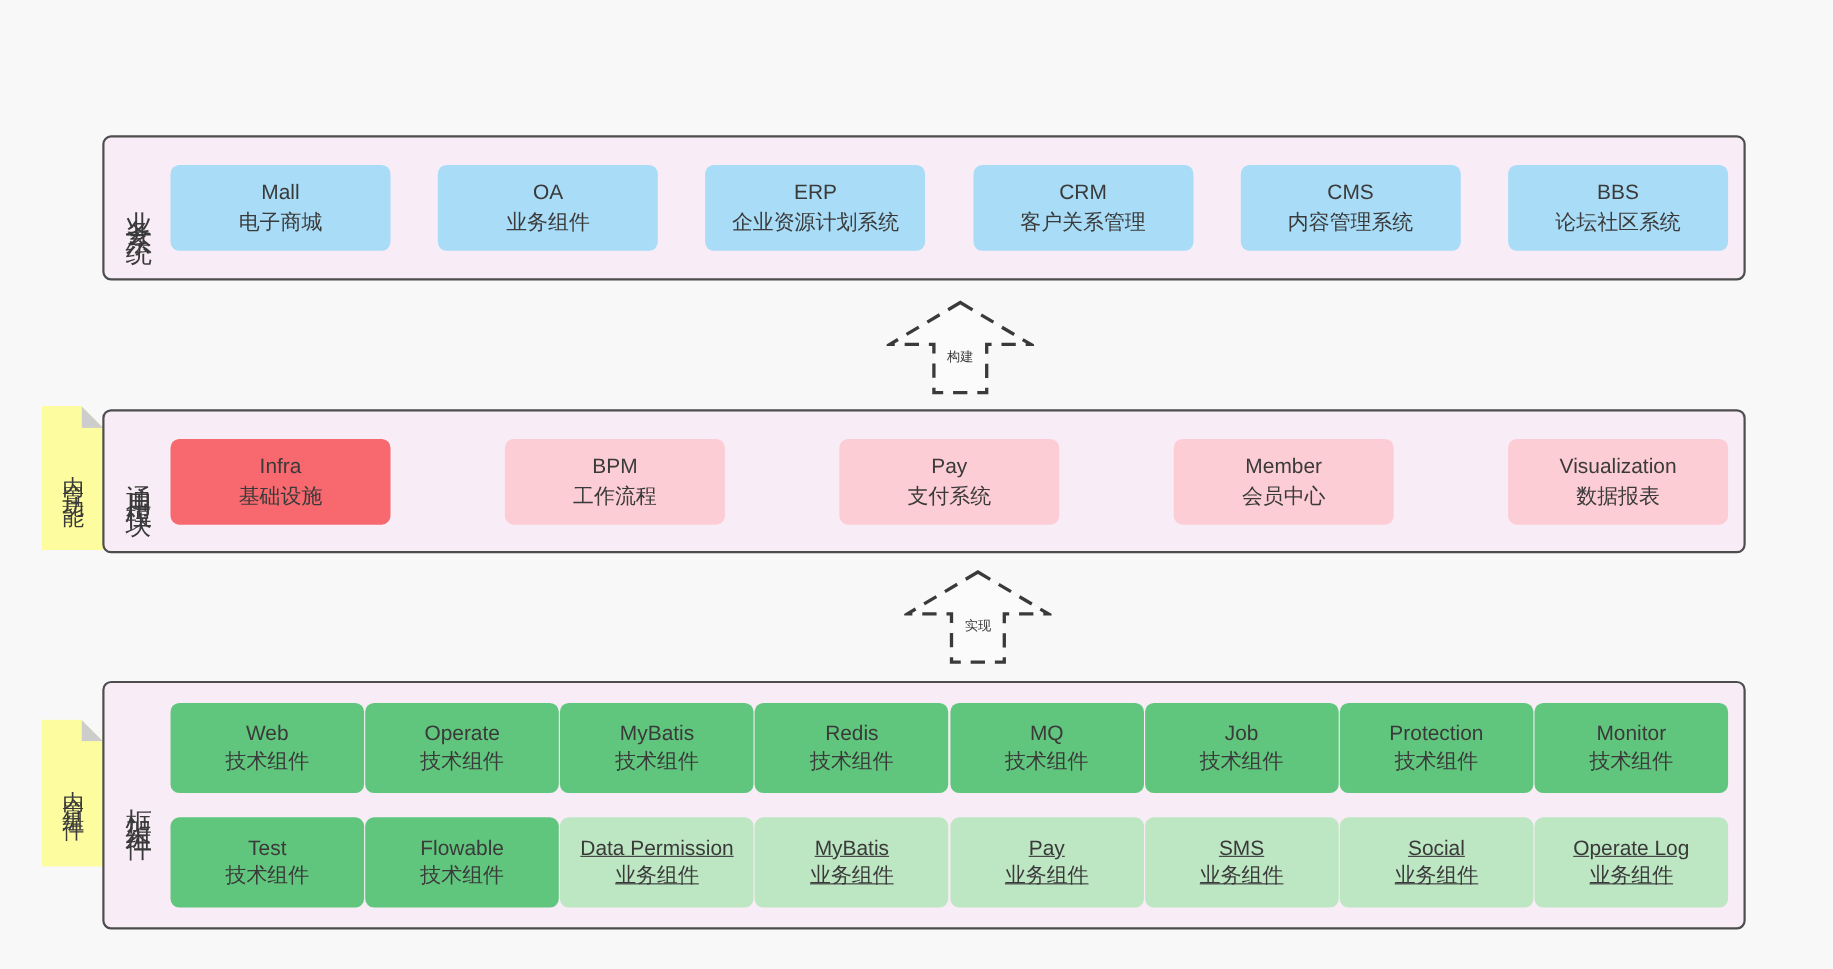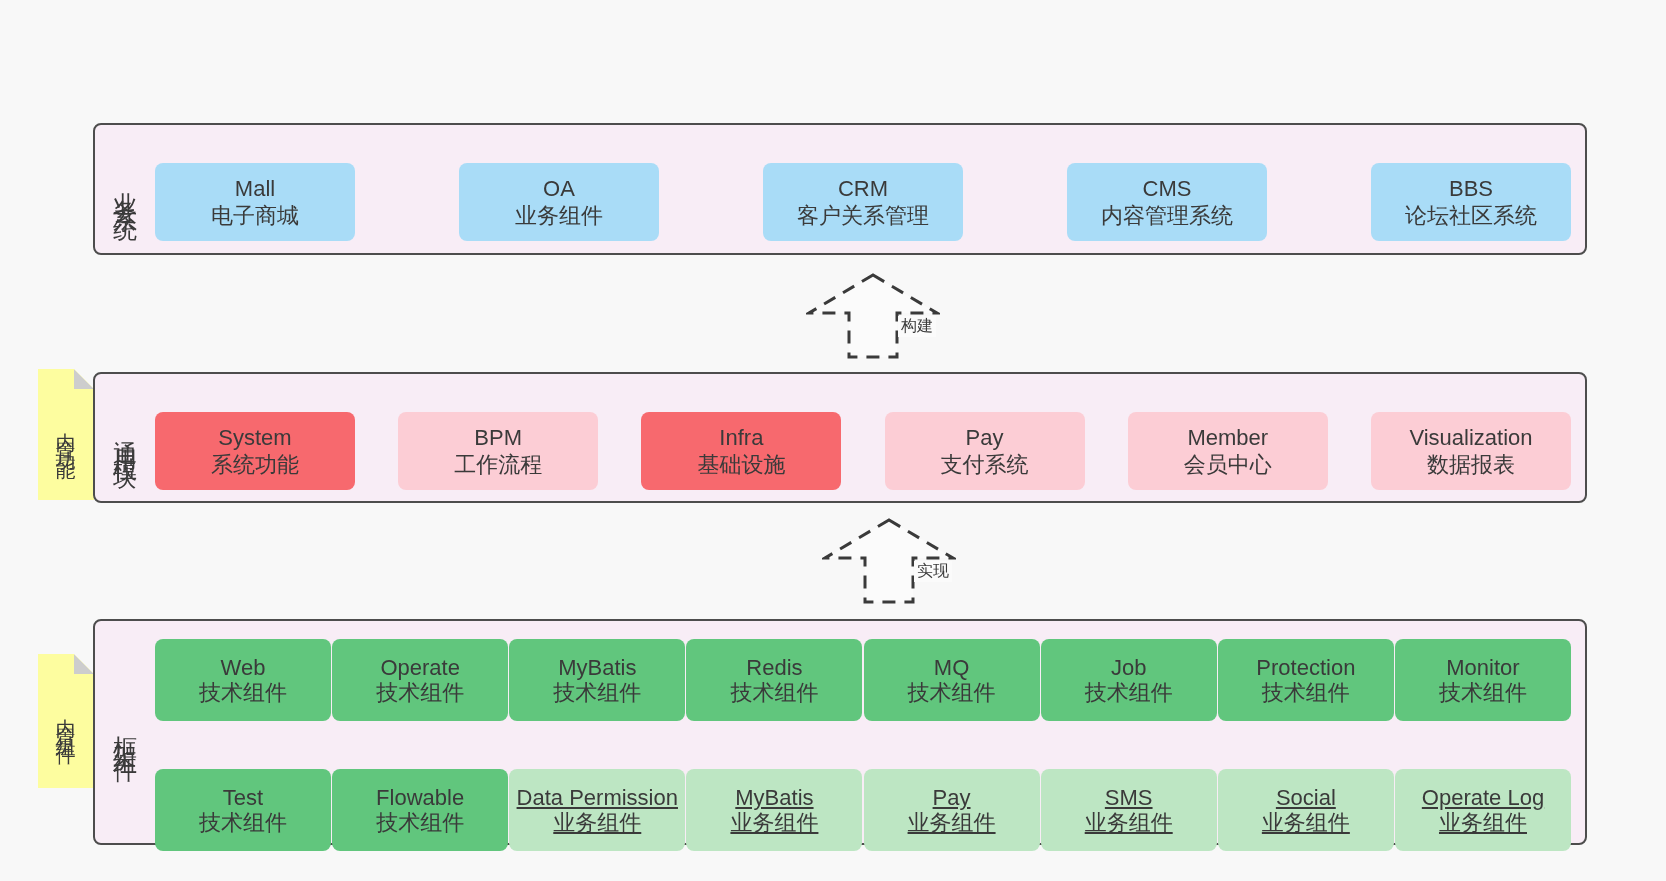--- a/index.html
+++ b/index.html
@@ -35,21 +35,21 @@
   }
   .boxes-rows {
     margin-left:60px; margin-right:14px; height:100%;
     display:flex; flex-direction:column; justify-content:center; gap:22px;
   }
   .boxes-rows .boxes { margin:0; height:auto; }
 
   .box {
     border-radius:8px; display:flex; flex-direction:column;
     align-items:center; justify-content:center; 
-    font-size:22px; line-height:27px;margin-top:26px;
+    font-size:19px; line-height:27px;
   }
   .layer-1 .box, .layer-2 .box { width:200px; height:78px; }
   .layer-3 .box { width:176px; height:82px; line-height:25px; }
 
   .v-blue        { background:var(--blue,#a9dcf7); }
   .v-red         { background:var(--red,#f7696e); }
   .v-pink        { background:var(--pink,#fccdd5); }
   .v-green-dark  { background:var(--green-dark,#61c67d); }
   .v-green-light { background:var(--green-light,#bde6c3);text-decoration:underline; }
 
@@ -58,23 +58,22 @@
   .arrow-1 { left:806px; top:272px; }
   .arrow-2 { left:822px; top:517px; }
   .arrow svg { display:block; }
   .arrow-shape {
     fill:var(--arrow-fill,#fbfbfb);
     stroke:var(--text,#3a3a3a);
     stroke-width:3; stroke-dasharray:13 9;
   }
   .arrow-label {
     position:absolute; top:44px; left:50%; transform:translateX(-50%);
-    font-size:16px; background:var(--arrow-fill,#fbfbfb); padding:0 3px;
+    font-size:12px; background:var(--arrow-fill,#fbfbfb); padding:0 3px;
     white-space:nowrap;
-    margin-left:44px;
   }
 
   
   .tag {
     position:absolute; left:38px; width:56px; z-index:1;
     background:var(--tag-yellow,#fdfd9f);
     clip-path:polygon(0 0, calc(100% - 20px) 0, 100% 20px, 100% 100%, 0 100%);
     display:flex; align-items:center; justify-content:center;
   }
   .tag-2 { top:369px; height:131px; }
@@ -99,20 +98,24 @@
     <div class="boxes">
         <div class="box v-blue">
           <div class="box-title">Mall</div>
           <div class="box-subtitle">电子商城</div>
         </div>
         <div class="box v-blue">
           <div class="box-title">OA</div>
           <div class="box-subtitle">业务组件</div>
         </div>
         <div class="box v-blue">
+          <div class="box-title">ERP</div>
+          <div class="box-subtitle">企业资源计划系统</div>
+        </div>
+        <div class="box v-blue">
           <div class="box-title">CRM</div>
           <div class="box-subtitle">客户关系管理</div>
         </div>
         <div class="box v-blue">
           <div class="box-title">CMS</div>
           <div class="box-subtitle">内容管理系统</div>
         </div>
         <div class="box v-blue">
           <div class="box-title">BBS</div>
           <div class="box-subtitle">论坛社区系统</div>
@@ -129,30 +132,26 @@
 
   <div class="tag tag-2">
     <span class="fold"></span>
     <span class="tag-text">内置功能</span>
   </div>
 
   <section class="layer layer-2">
     <div class="layer-label">通用模块</div>
     <div class="boxes">
         <div class="box v-red">
-          <div class="box-title">System</div>
-          <div class="box-subtitle">系统功能</div>
+          <div class="box-title">Infra</div>
+          <div class="box-subtitle">基础设施</div>
         </div>
         <div class="box v-pink">
           <div class="box-title">BPM</div>
           <div class="box-subtitle">工作流程</div>
-        </div>
-        <div class="box v-red">
-          <div class="box-title">Infra</div>
-          <div class="box-subtitle">基础设施</div>
         </div>
         <div class="box v-pink">
           <div class="box-title">Pay</div>
           <div class="box-subtitle">支付系统</div>
         </div>
         <div class="box v-pink">
           <div class="box-title">Member</div>
           <div class="box-subtitle">会员中心</div>
         </div>
         <div class="box v-pink">

